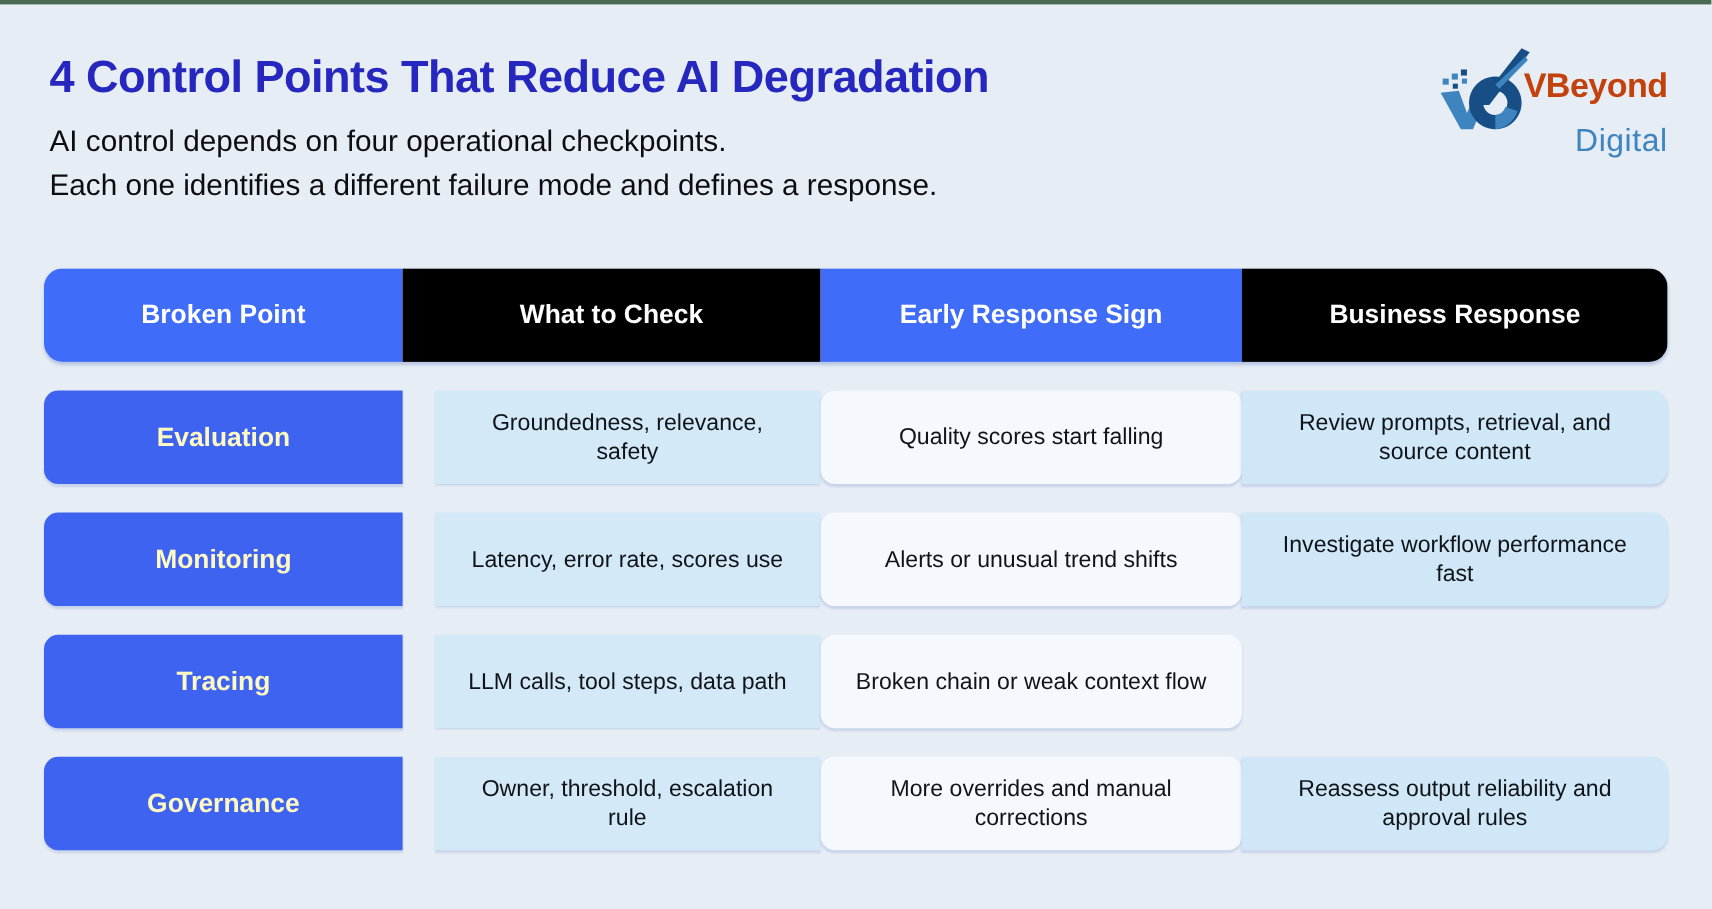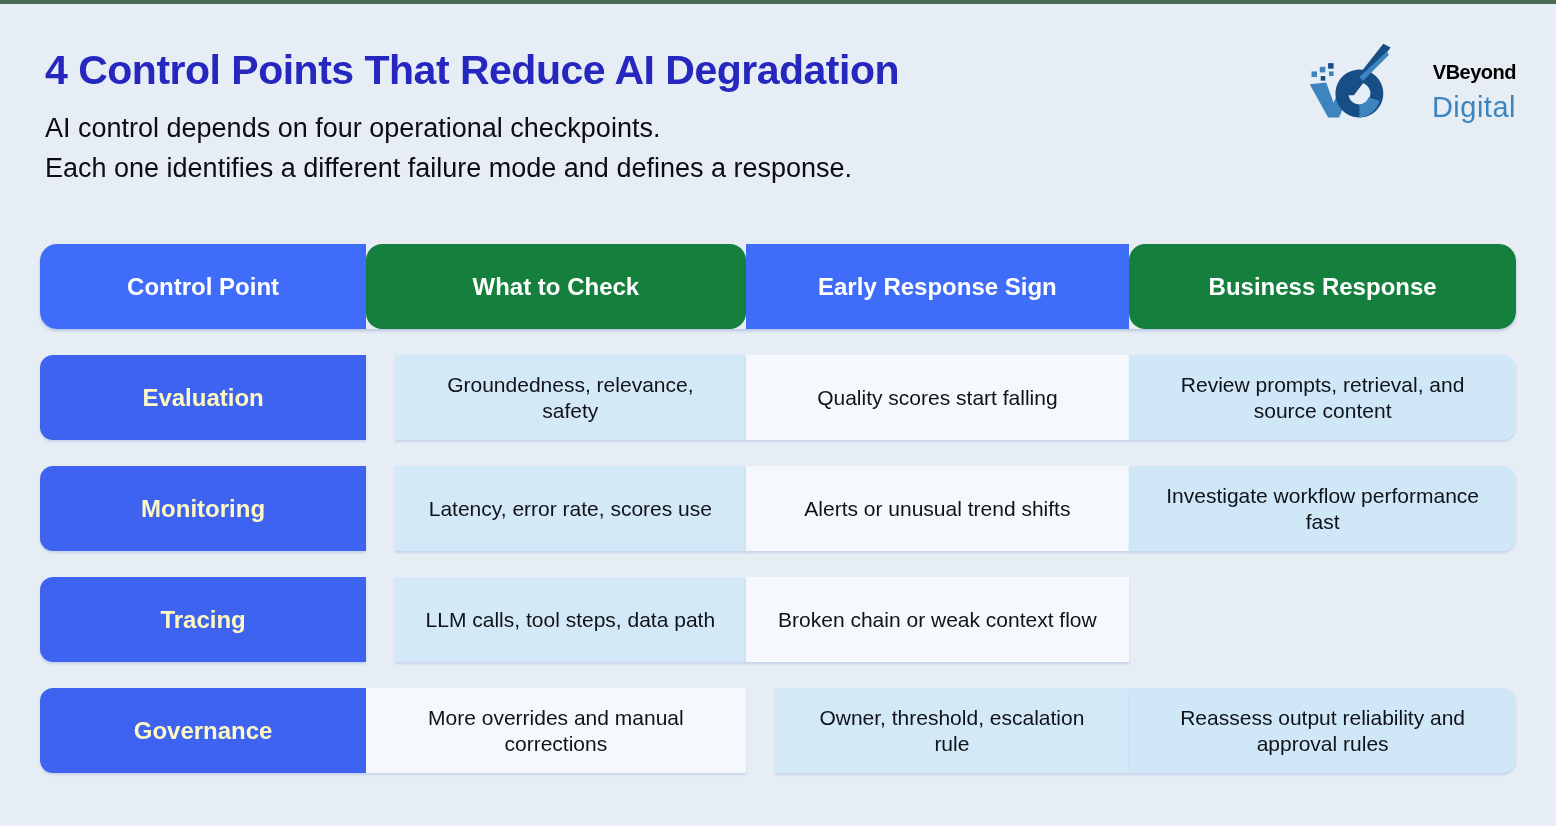--- a/index.html
+++ b/index.html
@@ -31,22 +31,22 @@
     font-weight: 400;
   }
 
   .logo {
     position: absolute;
     top: 30px; right: 40px;
     width: 210px; height: 110px;
   }
   .logo-mark { position: absolute; left: 0; top: 6px; width: 92px; height: 96px; }
   .logo-text { position: absolute; right: 0; top: 28px; text-align: right; line-height: 1; }
-  .logo-name { font-size: 20px; font-weight: bold; color: #000000; letter-spacing: -0.5px; }
-  .logo-suffix { font-size: 29px; font-weight: 400; color: #3e85c0; margin-top: 11px; letter-spacing: 0.5px; }
+  .logo-name { font-size: 31px; font-weight: bold; color: #c2410c; letter-spacing: -0.5px; }
+  .logo-suffix { font-size: 29px; font-weight: 400; color: #3e85c0; margin-top: 21px; letter-spacing: 0.5px; }
 
   .table {
     position: absolute;
     left: 40px; top: 240px;
     width: 1476px;
   }
   .grid-row {
     display: grid;
     grid-template-columns: 22.1% 25.7% 26.0% 26.2%;
     height: 85px;
@@ -56,41 +56,41 @@
     overflow: hidden;
     box-shadow: 0 2px 3px rgba(40, 80, 180, 0.25);
   }
   .header-cell {
     display: flex; align-items: center; justify-content: center;
     color: #ffffff;
     font-size: 24px;
     font-weight: bold;
   }
   .hdr-light { background: #3f6cf8; }
-  .hdr-dark  { background: #15803d; border-radius: 16px; }
+  .hdr-dark  { background: #000000; }
 
   .data-row { margin-top: 26px; }
   .cell {
     display: flex; align-items: center; justify-content: center;
     text-align: center;
     font-size: 21px;
     color: #101319;
     line-height: 1.22;
     padding: 6px 26px;
     box-shadow: 0 2px 2px rgba(60, 100, 200, 0.18);
   }
   .cell-label {
     background: #3d63f0;
     color: #fef9c3;
     font-size: 24px;
     font-weight: bold;
     border-radius: 13px 0 0 13px;
   }
   .cell-check    { background: #d3e9f7; margin-left: 29px; }
-  .cell-warning  { background: #f5f9fd; }
+  .cell-warning  { background: #f5f9fd; border-radius: 13px; }
   .cell-response { background: #cfe7f6; border-radius: 0 14px 14px 0; }
 </style>
 </head>
 <body>
 
 <div class="top-strip"></div>
 
 <div class="content">
 
   <h1 class="page-title">4 Control Points That Reduce AI Degradation</h1>
@@ -120,21 +120,21 @@
     </svg>
     <div class="logo-text">
       <div class="logo-name">VBeyond</div>
       <div class="logo-suffix">Digital</div>
     </div>
   </div>
 
   <div class="table">
 
     <div class="grid-row header-row">
-      <div class="header-cell hdr-light">Control Point</div>
+      <div class="header-cell hdr-light">Broken Point</div>
       <div class="header-cell hdr-dark">What to Check</div>
       <div class="header-cell hdr-light">Early Response Sign</div>
       <div class="header-cell hdr-dark">Business Response</div>
     </div>
 
     <div class="grid-row data-row">
       <div class="cell cell-label">Evaluation</div>
       <div class="cell cell-check">Groundedness, relevance, safety</div>
       <div class="cell cell-warning">Quality scores start falling</div>
       <div class="cell cell-response">Review prompts, retrieval, and source content</div>
@@ -148,19 +148,19 @@
     </div>
 
     <div class="grid-row data-row">
       <div class="cell cell-label">Tracing</div>
       <div class="cell cell-check">LLM calls, tool steps, data path</div>
       <div class="cell cell-warning">Broken chain or weak context flow</div>
     </div>
 
     <div class="grid-row data-row">
       <div class="cell cell-label">Governance</div>
+      <div class="cell cell-check">Owner, threshold, escalation rule</div>
       <div class="cell cell-warning">More overrides and manual corrections</div>
-      <div class="cell cell-check">Owner, threshold, escalation rule</div>
       <div class="cell cell-response">Reassess output reliability and approval rules</div>
     </div>
 
   </div>
 </div>
 
 </body></html>

